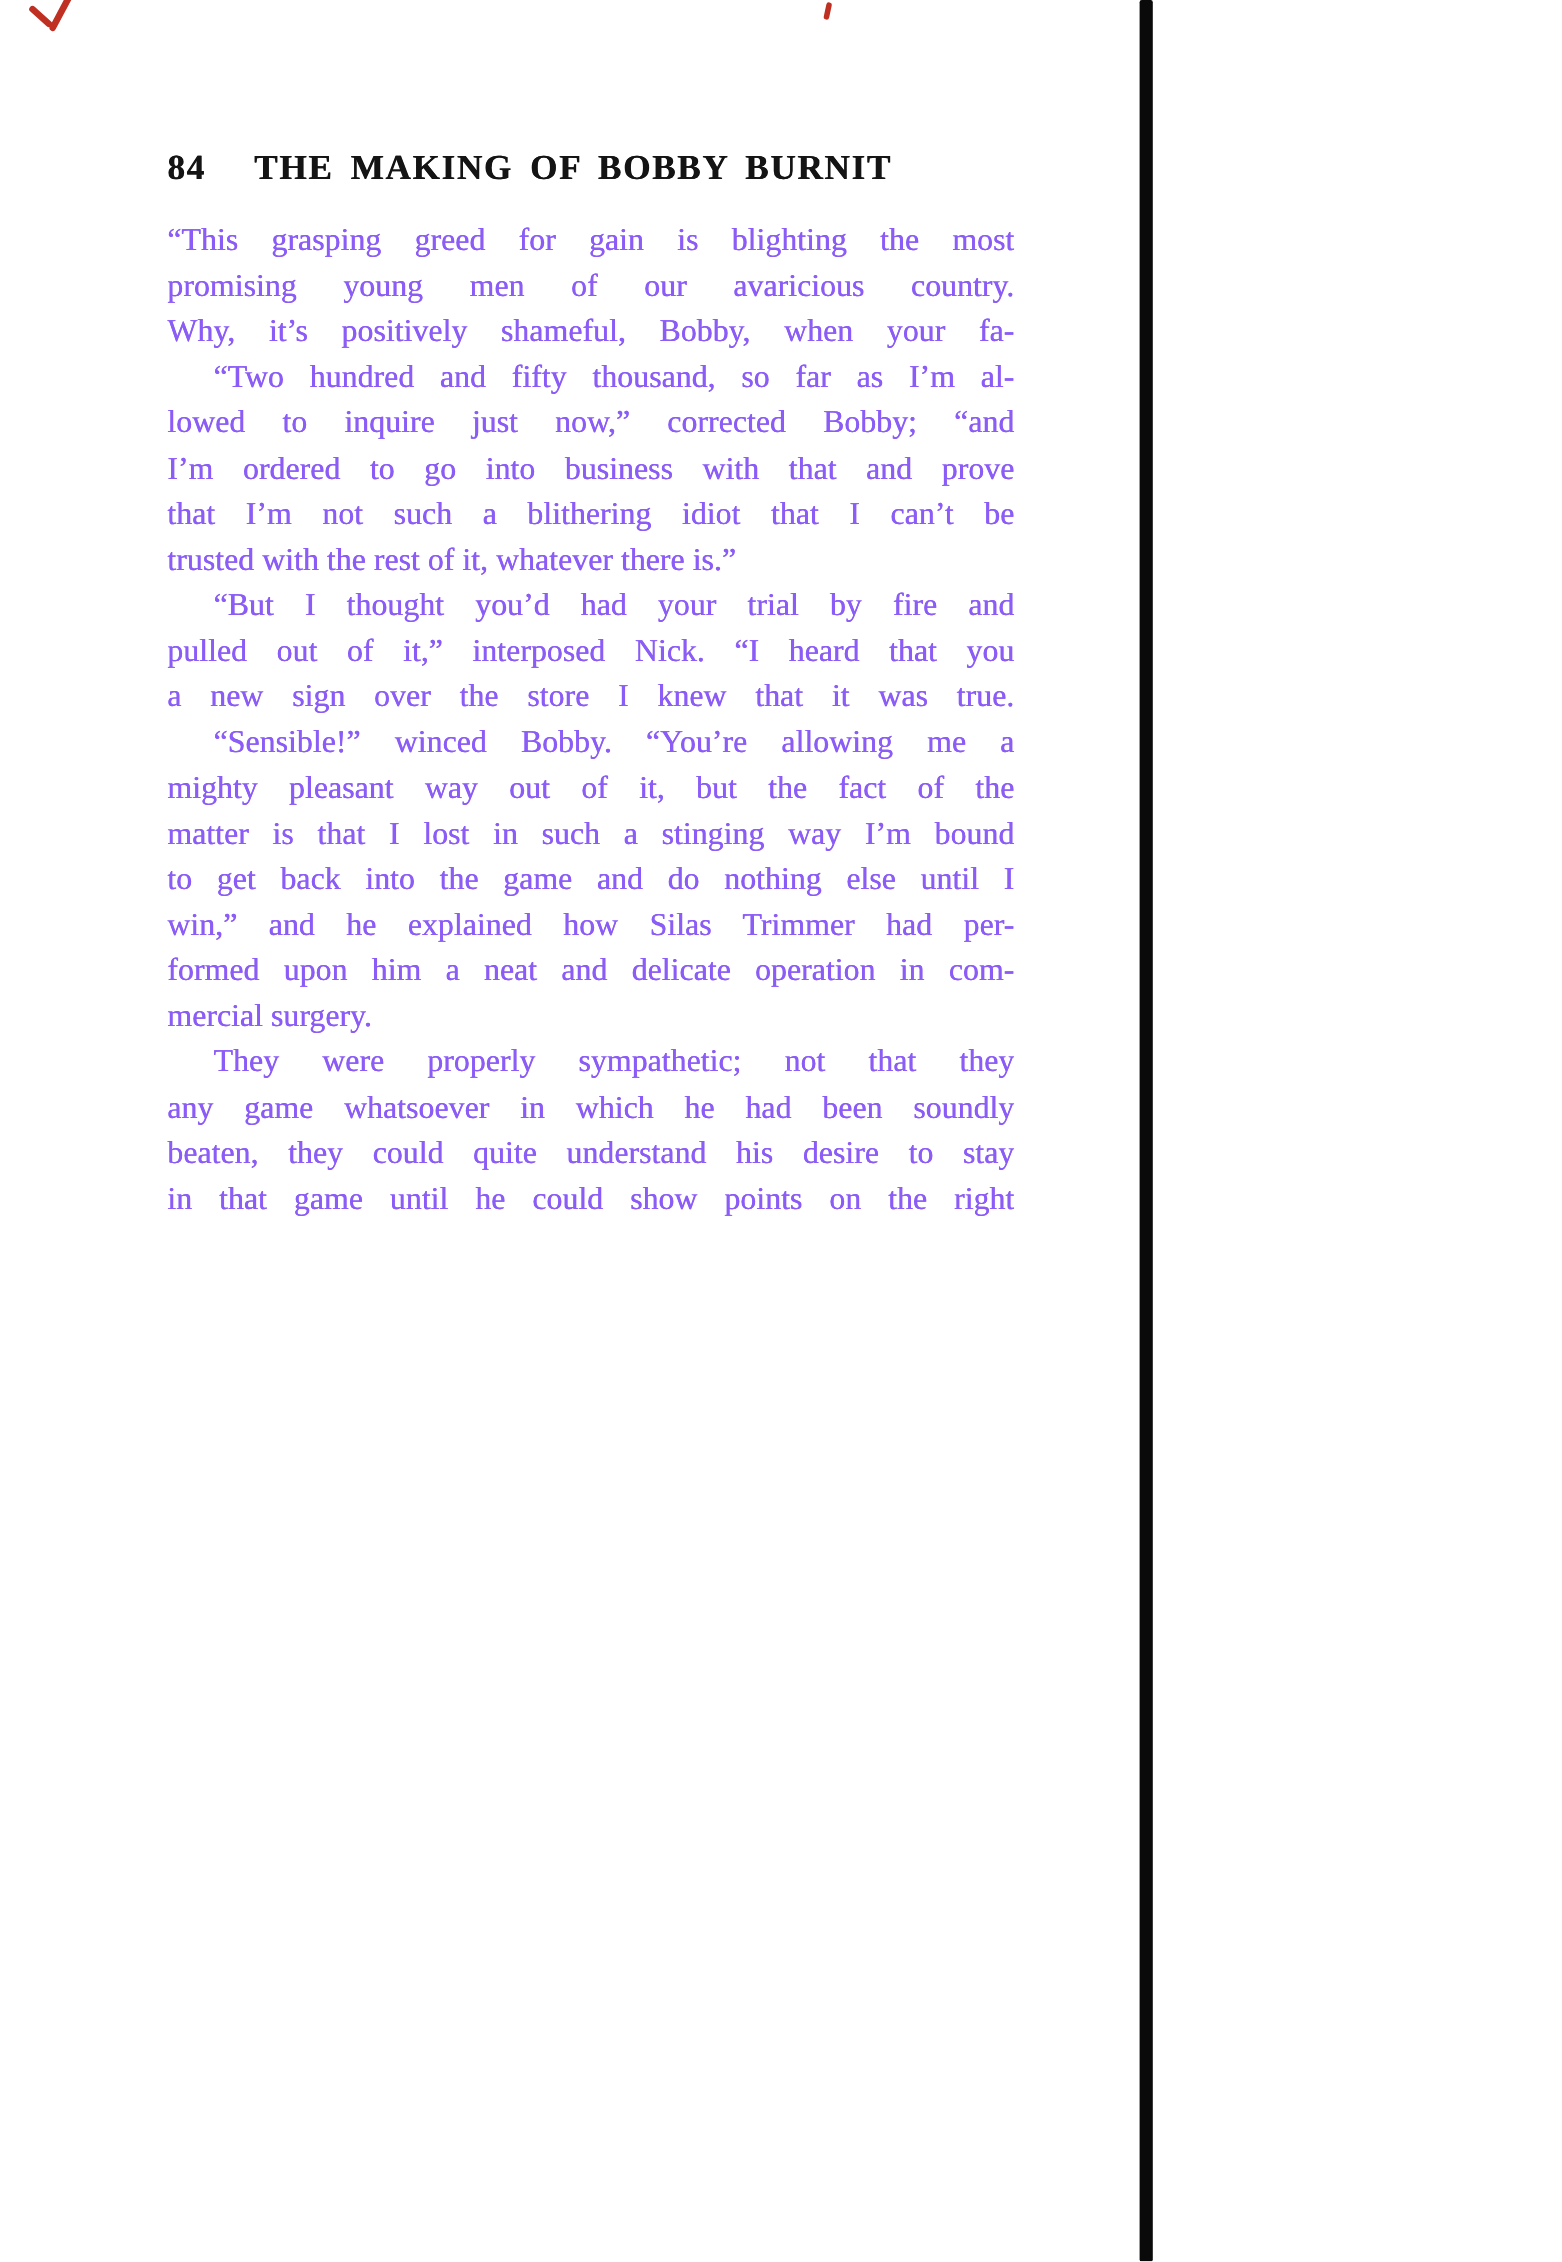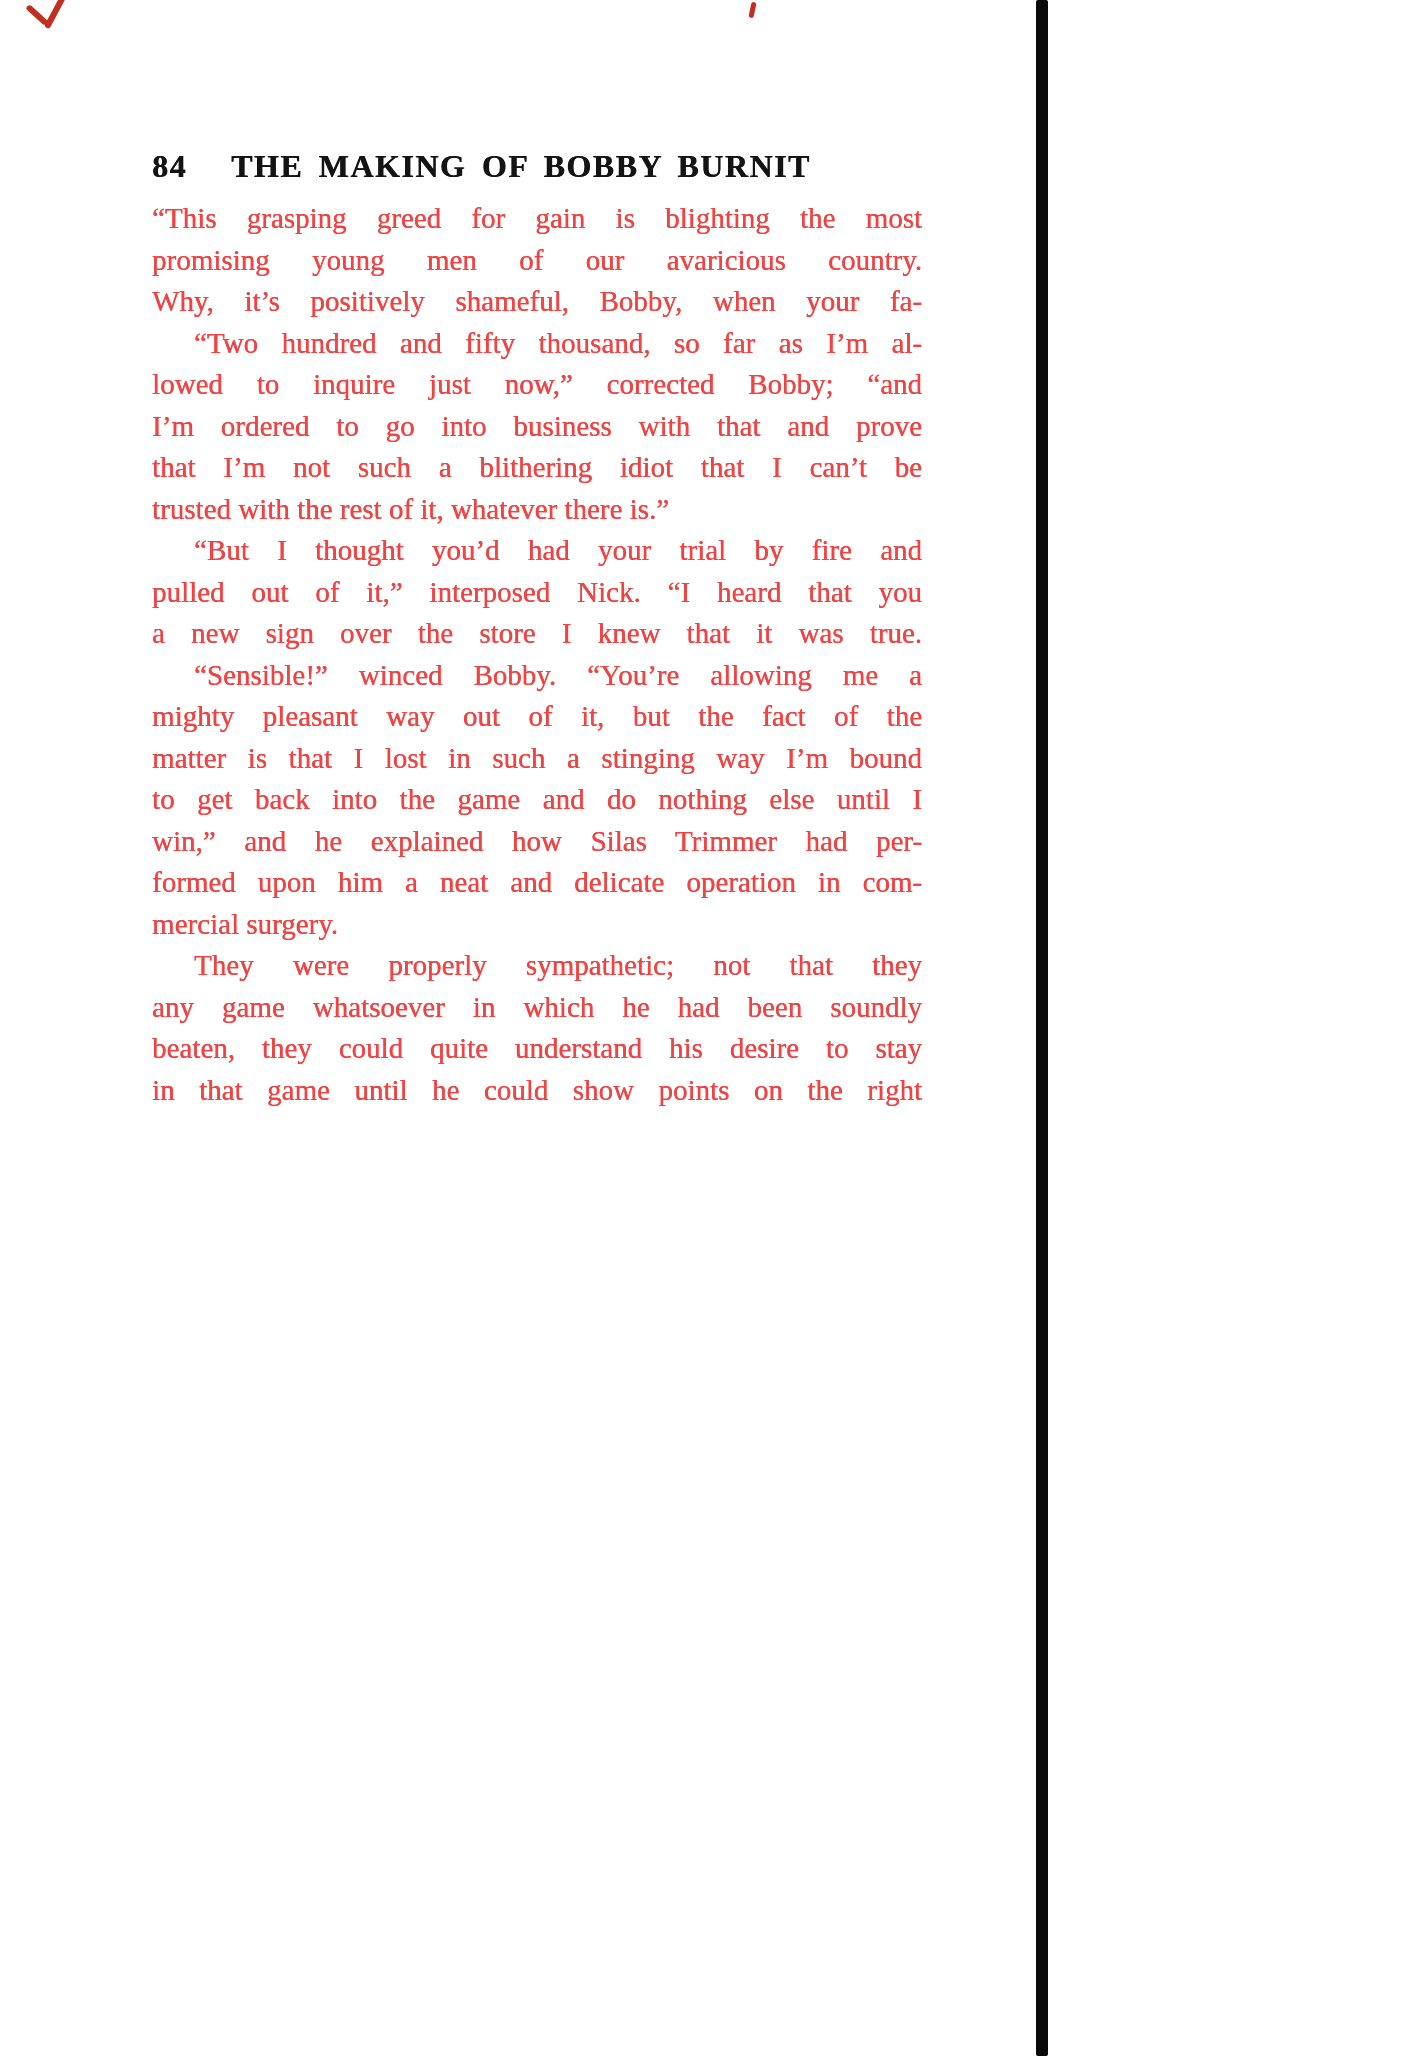--- a/index.html
+++ b/index.html
@@ -13,21 +13,21 @@
     height: 2056px;
     background: #ffffff;
     overflow: hidden;
     font-family: "Liberation Serif", "DejaVu Serif", serif;
     color: #181818;
   }
 
   
   .header {
     position: absolute;
-    top: 148px;
+    top: 134px;
     left: 152px;
     width: 770px;
     display: flex;
     align-items: baseline;
     font-weight: bold;
     font-size: 32px;
     letter-spacing: 1.5px;
     color: #141414;
     text-shadow: 0.4px 0 0 currentColor;
     white-space: nowrap;
@@ -39,21 +39,21 @@
     word-spacing: 6px;
   }
 
   
   .text-block {
     position: absolute;
     top: 198px;
     left: 152px;
     width: 770px;
     font-size: 29px;
-    color: #ef4444;
+    color: #8b5cf6;
     text-shadow: 0.35px 0 0 currentColor;
   }
   .paragraph { margin: 0; }
   .line {
     height: 41.5px;
     line-height: 41.5px;
     text-align: justify;
     text-align-last: justify;
     overflow: hidden;
   }

